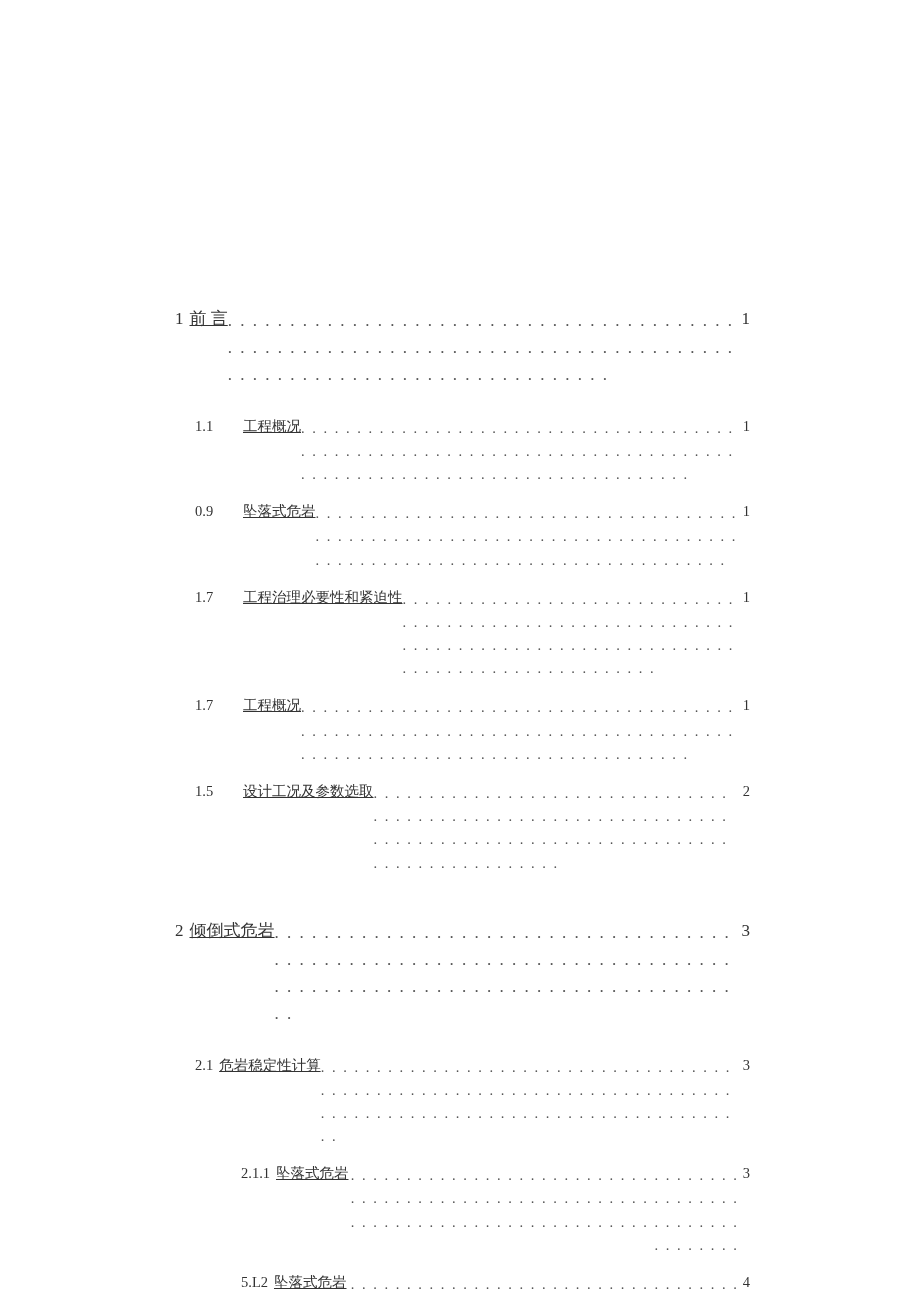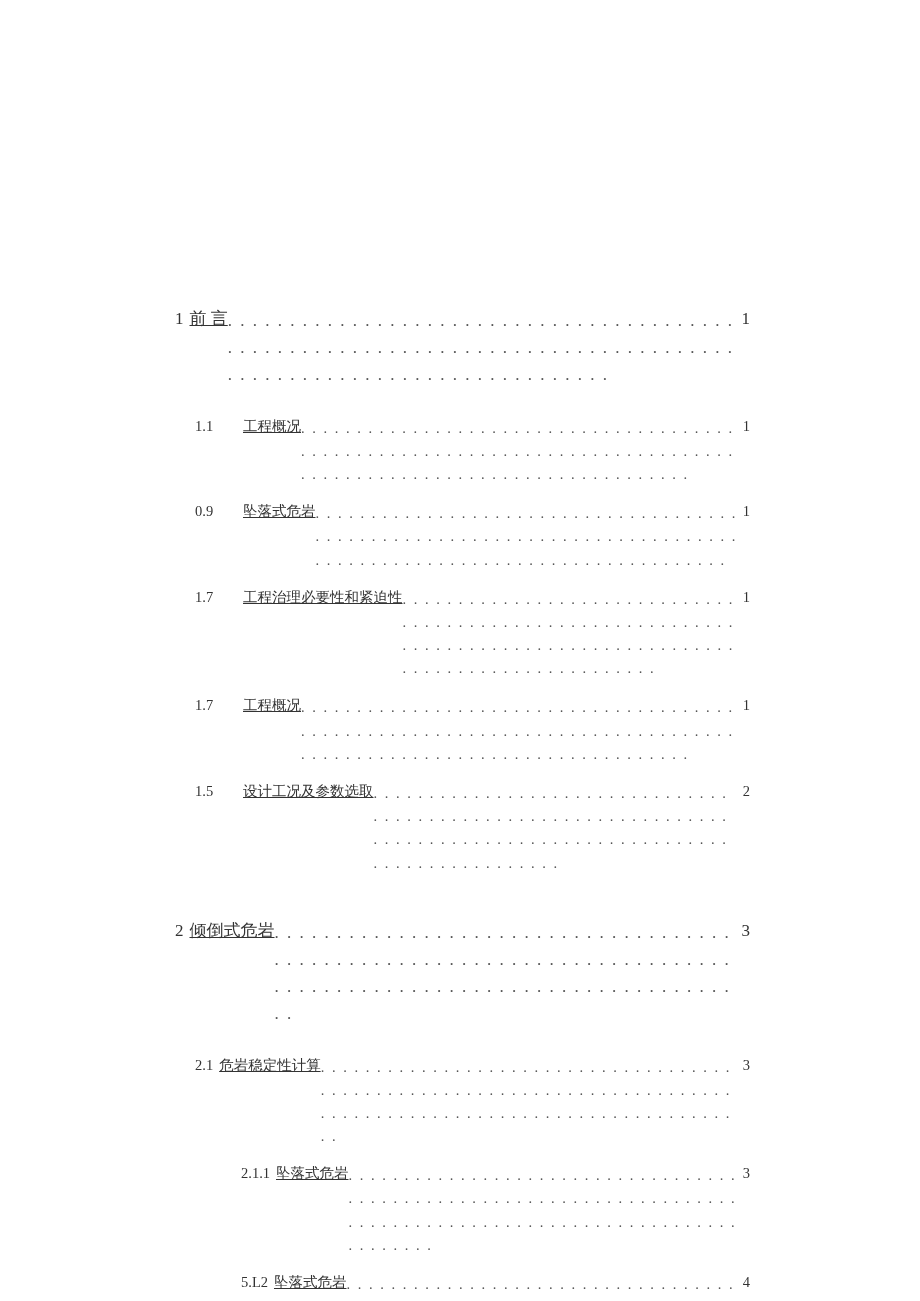--- a/index.html
+++ b/index.html
@@ -28,20 +28,21 @@
     font-size: 17px;
   }
   .toc-h2 {
     padding-left: 20px;
     font-size: 14.5px;
     justify-content: center;
   }
   .toc-h3 {
     padding-left: 66px;
     font-size: 14.5px;
+    text-align: right;
   }
   .num {
     white-space: nowrap;
     margin-right: 6px;
   }
   .num-col {
     width: 42px;
     display: inline-block;
   }
   .title {

